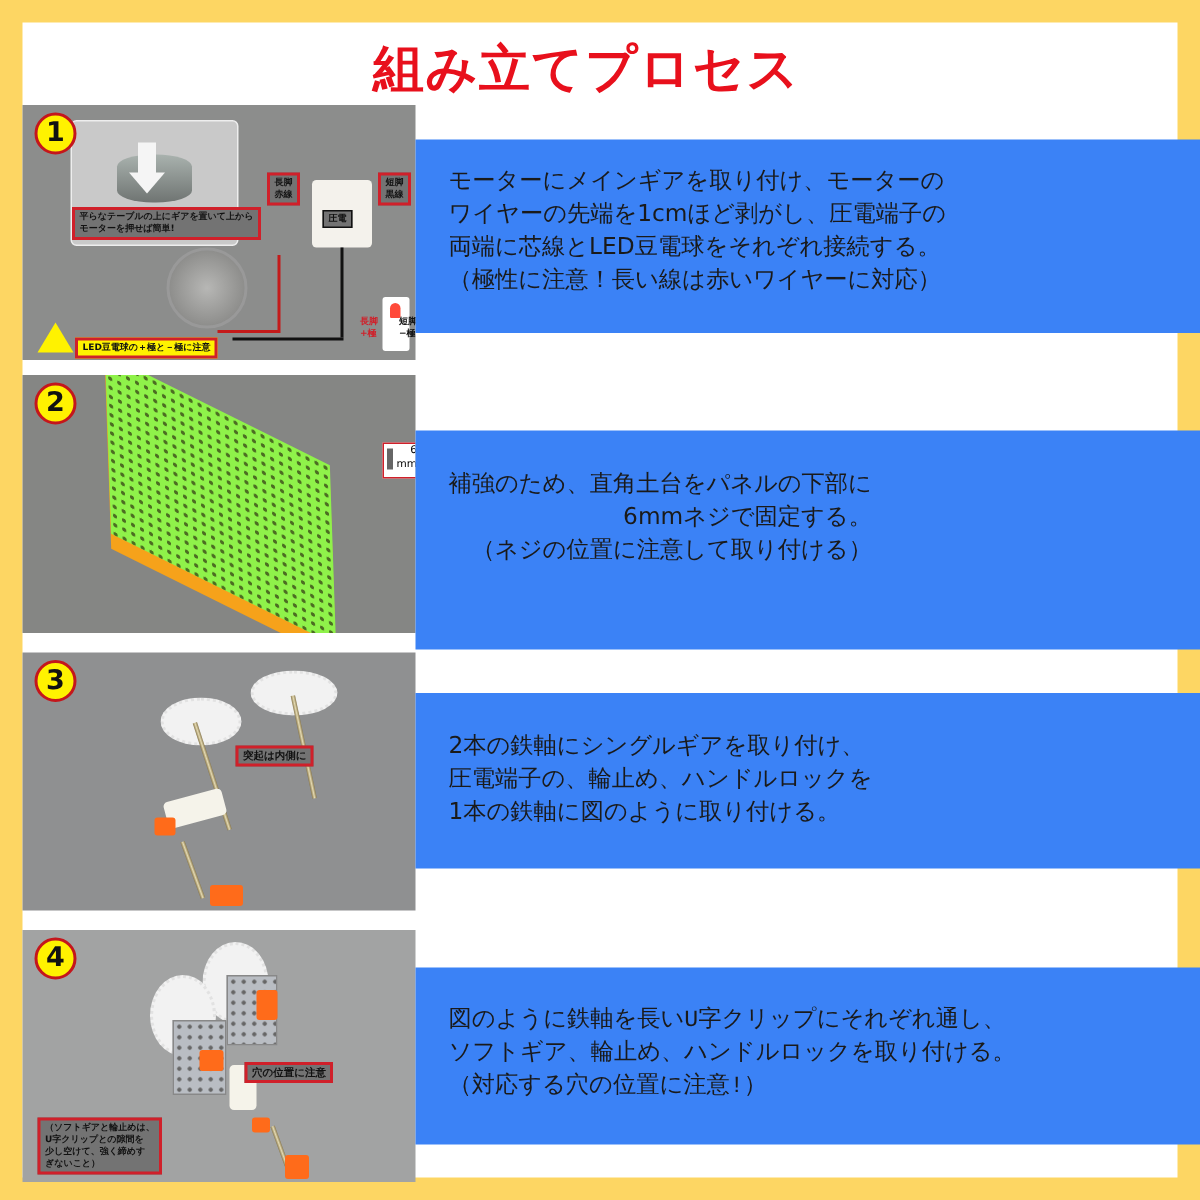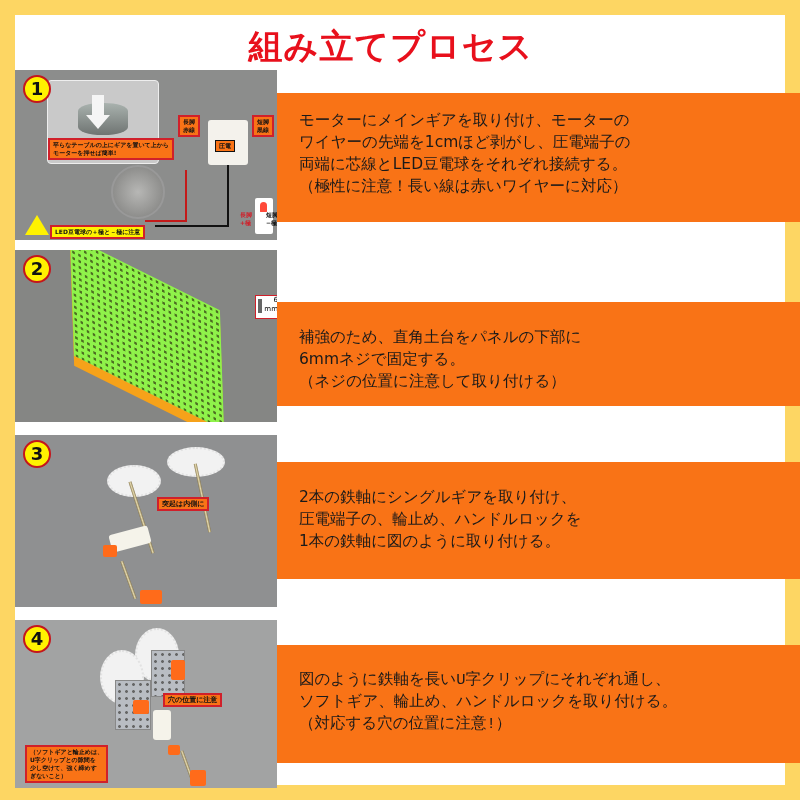--- a/index.html
+++ b/index.html
@@ -22,28 +22,28 @@
     position: absolute; left: 15px; width: 262px;
     background: #8c8d8c; overflow: hidden;
   }
   .badge {
     position: absolute; left: 8px; top: 5px; width: 24px; height: 24px;
     border-radius: 50%; background: #fff200; border: 2px solid #c4161c;
     font-weight: bold; font-size: 18px; line-height: 24px; text-align: center;
     color: #111; z-index: 5;
   }
   .panel {
-    position: absolute; left: 277px; width: 523px; background: #f97316;
+    position: absolute; left: 277px; width: 523px; background: #3b82f6;
   }
   .panel-text {
     position: absolute; left: 22px; font-size: 15.5px; line-height: 22px;
     color: #1a1a1a; white-space: pre; font-weight: 500;
   }
   .callout {
-    position: absolute; background: #f97316; border: 2px solid #d0202a;
+    position: absolute; background: #737373; border: 2px solid #d0202a;
     font-size: 6px; line-height: 8px; color: #111; padding: 1px 3px;
     font-weight: bold; white-space: pre; z-index: 4;
   }
   .warn-tri {
     position: absolute; width: 0; height: 0;
     border-left: 12px solid transparent; border-right: 12px solid transparent;
     border-bottom: 20px solid #fff200;
   }
   
   .inset {
@@ -146,21 +146,21 @@
 <div class="photo" style="top:250px;height:172px;background:#858684;">
   <div class="badge">2</div>
   <div class="board-shadow"></div>
   <div class="board"></div>
   <div class="screw-tag">
     <span style="position:absolute;left:2px;top:3px;width:4px;height:14px;background:#666;"></span>
     <span>6</span><br>
     <span>mm</span>
   </div>
 </div>
-<div class="panel" style="top:302px;height:104px;">
+<div class="panel" style="top:287px;height:146px;text-align:right;">
   <div class="panel-text" style="top:24px;">補強のため、直角土台をパネルの下部に
 6mmネジで固定する。
 （ネジの位置に注意して取り付ける）</div>
 </div>
 
 <div class="photo" style="top:435px;height:172px;background:#8f9091;">
   <div class="badge">3</div>
   <div class="gear" style="left:92px;top:30px;width:50px;height:28px;"></div>
   <div class="gear" style="left:152px;top:12px;width:54px;height:26px;"></div>
   <div class="shaft" style="left:125px;top:45px;width:3px;height:75px;transform:rotate(-18deg);"></div>
@@ -182,21 +182,21 @@
   <div class="gear" style="left:120px;top:8px;width:40px;height:50px;"></div>
   <div class="gear" style="left:85px;top:30px;width:40px;height:50px;"></div>
   <div class="bracket" style="left:136px;top:30px;width:32px;height:45px;"></div>
   <div class="bracket" style="left:100px;top:60px;width:34px;height:48px;"></div>
   <div class="orange" style="left:156px;top:40px;width:14px;height:20px;"></div>
   <div class="orange" style="left:118px;top:80px;width:16px;height:14px;"></div>
   <div class="grip" style="left:138px;top:90px;width:18px;height:30px;"></div>
   <div class="orange" style="left:153px;top:125px;width:12px;height:10px;"></div>
   <div class="shaft" style="left:170px;top:130px;width:3px;height:28px;transform:rotate(-20deg);"></div>
   <div class="orange" style="left:175px;top:150px;width:16px;height:16px;"></div>
-  <div class="callout" style="left:148px;top:73px;font-size:7px;">穴の位置に注意</div>
+  <div class="callout" style="left:148px;top:88px;font-size:7px;">穴の位置に注意</div>
   <div class="callout" style="left:10px;top:125px;font-size:6px;">（ソフトギアと輪止めは、
 U字クリップとの隙間を
 少し空けて、強く締めす
 ぎないこと）</div>
 </div>
 <div class="panel" style="top:645px;height:118px;">
   <div class="panel-text" style="top:24px;font-family:Liberation Mono, monospace;">図のように鉄軸を長いU字クリップにそれぞれ通し、
 ソフトギア、輪止め、ハンドルロックを取り付ける。
 （対応する穴の位置に注意!）</div>
 </div>

